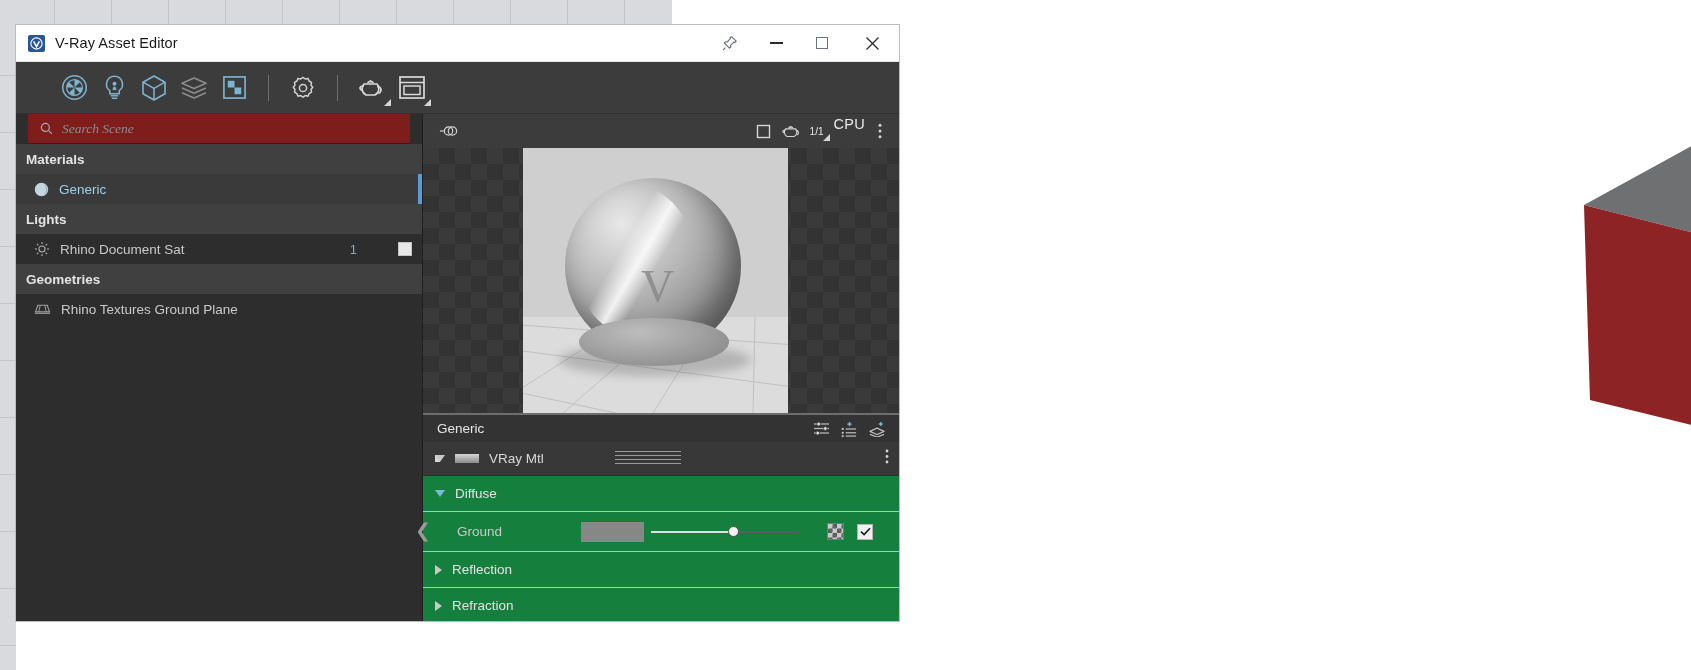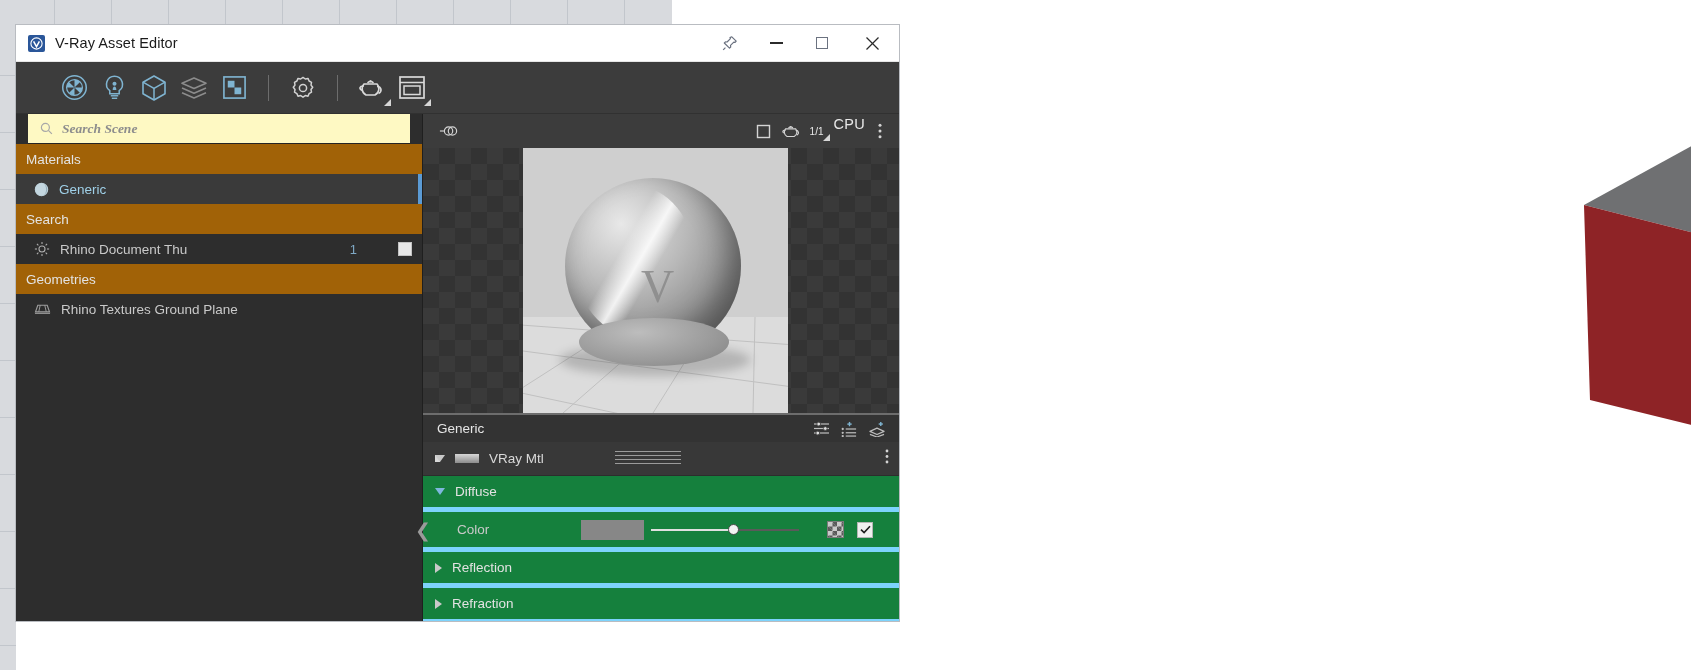--- a/index.html
+++ b/index.html
@@ -97,33 +97,32 @@
   
   #body-split { display: flex; height: 507px; }
 
   
   #asset-list {
     width: 407px; background: #2d2d2d; position: relative;
     border-right: 1px solid #1f1f1f;
   }
   #search-row {
     height: 30px; display: flex; align-items: center;
-    padding-left: 12px; background: #fef9c3;
+    padding-left: 12px; background: #7f1d1d;
     border-bottom: 1px solid #242424;
     margin: 0 12px 0 12px;
-    font-weight: bold;
   }
   #search-input-text {
     margin-left: 9px; font-size: 13.5px; color: #8d8d8d; font-style: italic;
     font-family: "Liberation Serif", serif;
   }
   .cat-header {
     height: 30px; display: flex; align-items: center; padding-left: 10px;
-    font-size: 13.5px; color: #e3e3e3; font-weight: normal;
-    background: #a16207;
+    font-size: 13.5px; color: #e3e3e3; font-weight: bold;
+    background: #404040;
   }
   .asset-row {
     height: 30px; display: flex; align-items: center; padding-left: 18px;
     font-size: 13.5px; color: #c9c9c9; position: relative;
   }
   .asset-row.selected { background: #3a3a3a; }
   .asset-row .label { margin-left: 10px; }
   .asset-row.selected .label { color: #9fd0e8; }
   .asset-count {
     position: absolute; right: 65px; font-size: 13px; color: #7fa8c4;
@@ -204,21 +203,21 @@
     padding: 0 8px 0 14px; border-top: 2px solid #6d6d6d;
   }
   #mat-name { font-size: 13.5px; color: #e6e6e6; }
   #mat-header .mh-spacer { flex: 1; }
   .mh-icon { width: 28px; height: 26px; display: flex; align-items: center; justify-content: center; }
 
   
   #params { flex: 1; background: #15803d; overflow: hidden; }
   .param-row {
     height: 36px; display: flex; align-items: center; padding-left: 12px;
-    border-bottom: 5px solid #7dd3fc; position: relative;
+    border-bottom: 1px solid #7dd3fc; position: relative;
   }
   .param-row.mtl-row { background: #383838; border-bottom: 1px solid #2d2d2d; height: 34px; }
   .tri {
     width: 0; height: 0; margin-right: 10px;
     border-top: 5px solid transparent; border-bottom: 5px solid transparent;
     border-left: 7px solid #c9c9c9;
   }
   .tri.open {
     border-left: 5px solid transparent; border-right: 5px solid transparent;
     border-top: 7px solid #c9c9c9; border-bottom: 0;
@@ -410,36 +409,36 @@
       <div class="cat-header">Materials</div>
       <div class="asset-row selected">
         <svg width="15" height="15" viewBox="0 0 16 16">
           <circle cx="8" cy="8" r="6.6" fill="#8fa8b4" stroke="#b9cdd6" stroke-width="1.2"></circle>
           <path d="M8 1.4 a6.6 6.6 0 0 0 0 13.2 a5 6.6 0 0 0 0 -13.2z" fill="#c3d6df"></path>
         </svg>
         <span class="label">Generic</span>
         <span id="sel-marker"></span>
       </div>
 
-      <div class="cat-header">Search</div>
+      <div class="cat-header">Lights</div>
       <div class="asset-row">
         <svg width="16" height="16" viewBox="0 0 18 18">
           <circle cx="9" cy="9" r="3.4" fill="none" stroke="#b0b0b0" stroke-width="1.2"></circle>
           <g stroke="#b0b0b0" stroke-width="1.2">
             <line x1="9" y1="1" x2="9" y2="3.4"></line>
               <line x1="9" y1="14.6" x2="9" y2="17"></line>
             <line x1="1" y1="9" x2="3.4" y2="9"></line>
               <line x1="14.6" y1="9" x2="17" y2="9"></line>
             <line x1="3.3" y1="3.3" x2="4.9" y2="4.9"></line>
               <line x1="13.1" y1="13.1" x2="14.7" y2="14.7"></line>
             <line x1="14.7" y1="3.3" x2="13.1" y2="4.9"></line>
               <line x1="4.9" y1="13.1" x2="3.3" y2="14.7"></line>
           </g>
         </svg>
-        <span class="label">Rhino Document Thu</span>
+        <span class="label">Rhino Document Sat</span>
         <span class="asset-count">1</span>
         <span class="asset-check"></span>
       </div>
 
       <div class="cat-header">Geometries</div>
       <div class="asset-row">
         <svg width="17" height="14" viewBox="0 0 18 14">
           <path d="M4 3 h10 l2.4 7 h-14.8z" fill="none" stroke="#9e9e9e" stroke-width="1.2"></path>
           <line x1="6.6" y1="3" x2="5" y2="10" stroke="#9e9e9e" stroke-width="1"></line>
           <line x1="11.4" y1="3" x2="13" y2="10" stroke="#9e9e9e" stroke-width="1"></line>
@@ -578,21 +577,21 @@
             </svg>
           </span>
         </div>
 
         <div class="param-row">
           <span class="tri open blue"></span>
           <span class="param-label sec">Diffuse</span>
         </div>
 
         <div class="param-row" id="color-row">
-          <span id="color-label">Color</span>
+          <span id="color-label">Ground</span>
           <span id="color-swatch"></span>
           <span id="slider-wrap">
             <span id="slider-track"></span>
             <span id="slider-fill"></span>
             <span id="slider-knob"></span>
           </span>
           <span id="tex-slot"></span>
           <span id="color-check">
             <svg width="11" height="9" viewBox="0 0 11 9">
               <path d="M1 4.6 L4.1 7.6 L10 1.2" fill="none" stroke="#1c1c1c" stroke-width="1.6"></path>

